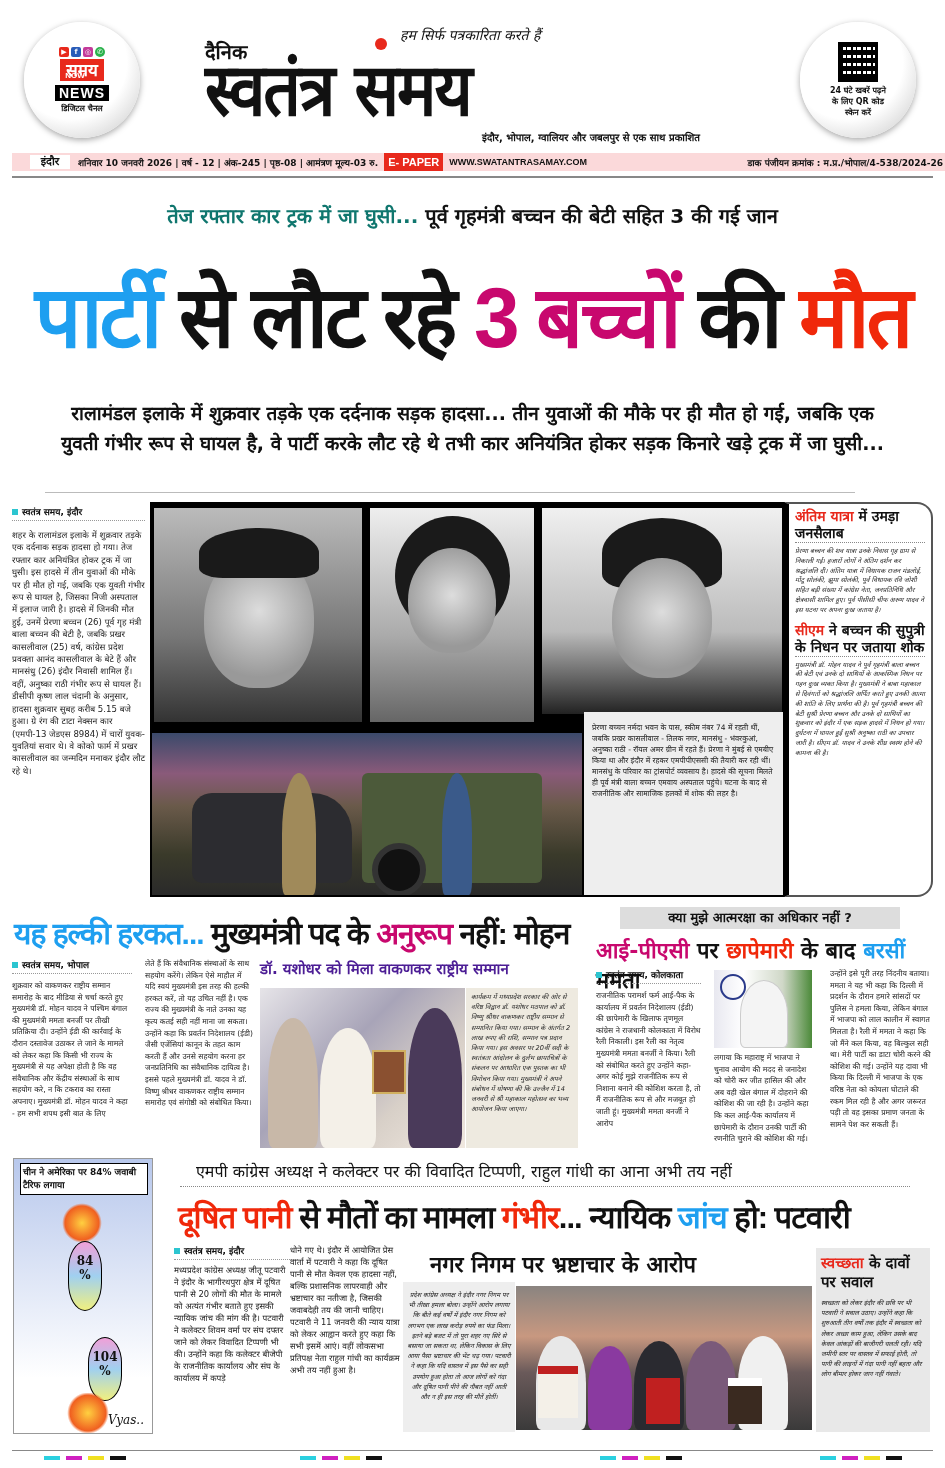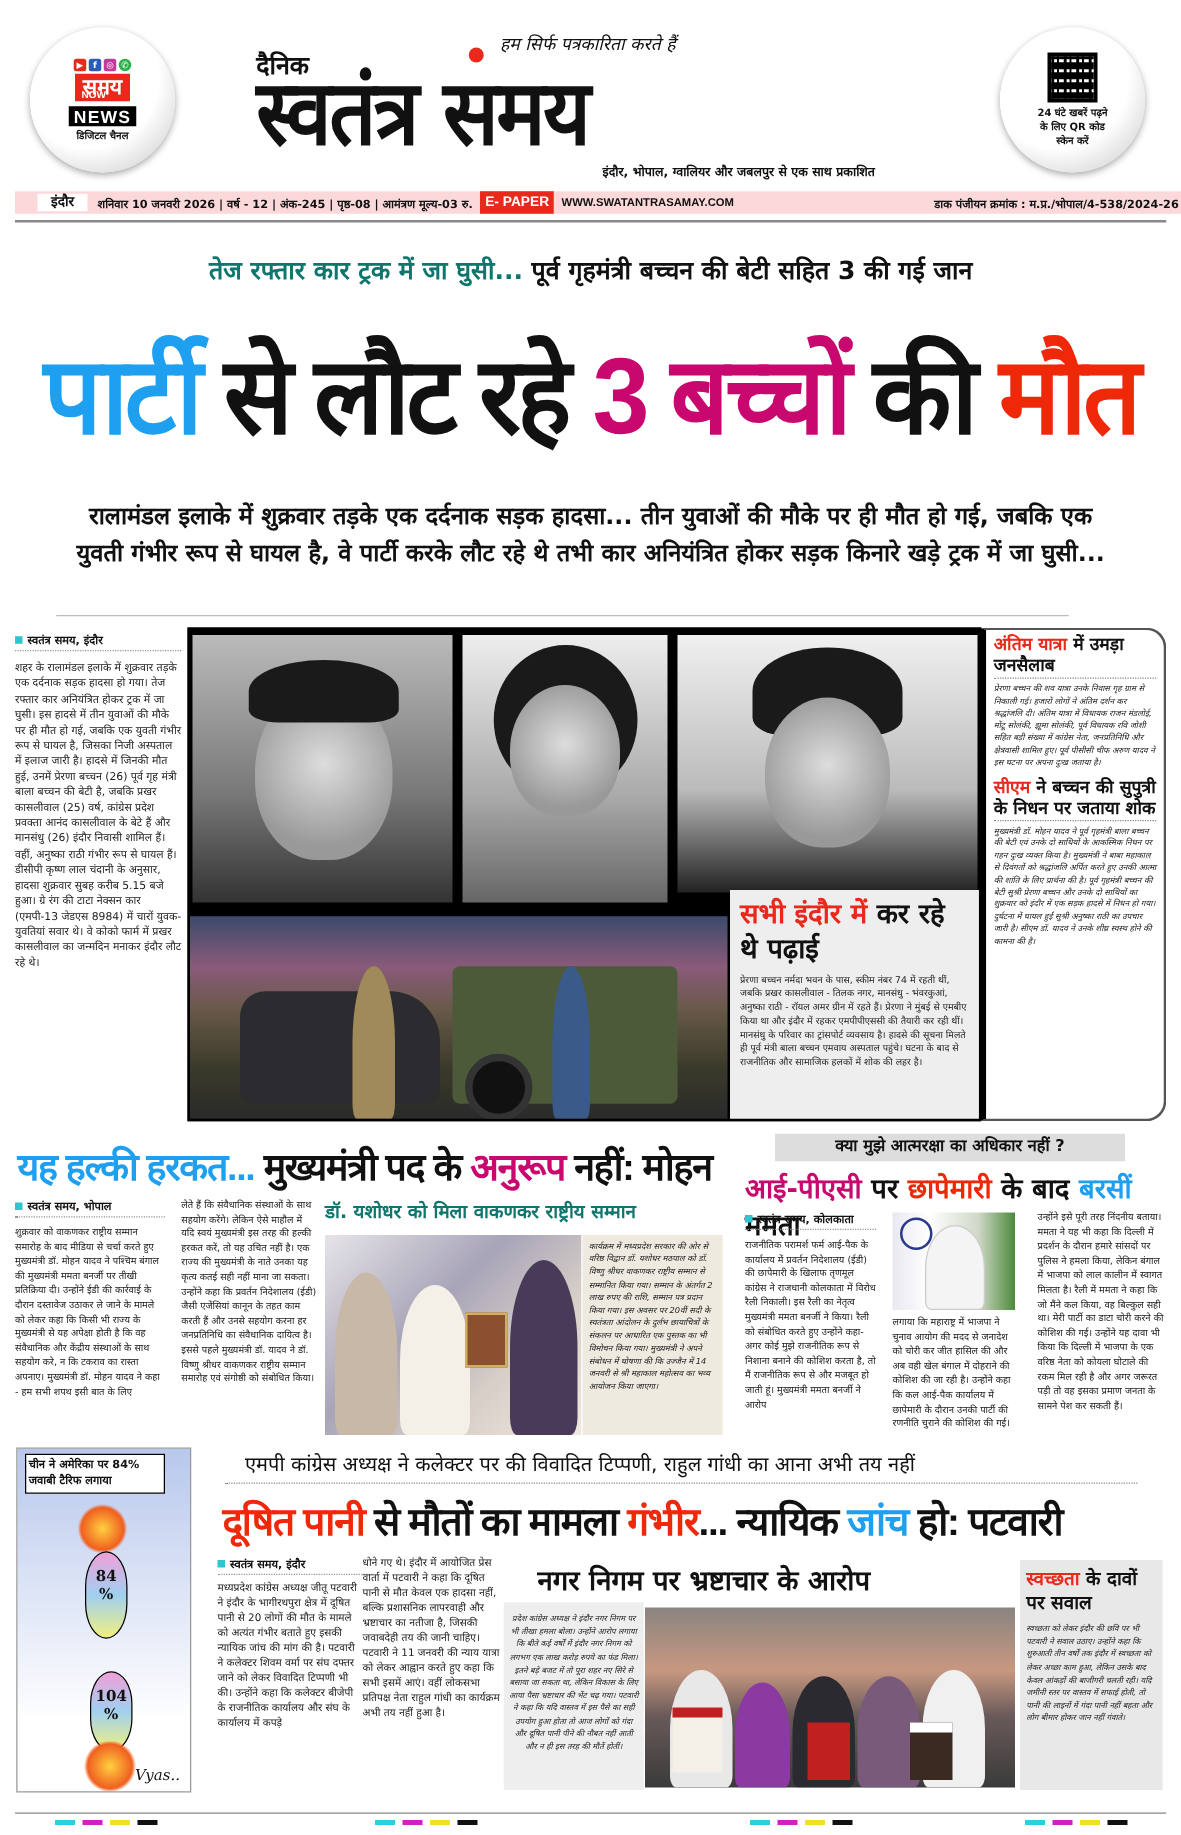--- a/index.html
+++ b/index.html
@@ -57,34 +57,34 @@
 
 .right-panel{left:783px;top:502px;width:150px;height:395px;border:2px solid #555;border-radius:0 16px 16px 0;border-left:6px solid #000;padding:4px 6px;}
 .right-panel h3{font-size:14px;line-height:17px;font-weight:bold;}
 .right-panel .col-text{font-size:6.6px;line-height:9.8px;font-style:italic;margin:4px 0 6px;}
 .dotsep{border-bottom:1px dotted #888;}
 .r{color:#e8291c;}
 
 .h2-mohan{left:14px;top:912px;font-size:30px;font-weight:bold;letter-spacing:-1px;font-family:"Liberation Sans",sans-serif;}
 .mohan-story{left:12px;top:958px;width:120px;}
 .mohan-story2{left:145px;top:958px;width:108px;}
-.yash-title{left:260px;top:958px;font-size:15px;font-weight:bold;color:#0f766e;}
+.yash-title{left:260px;top:958px;font-size:15px;font-weight:bold;color:#4c1d95;}
 .award-photo{left:260px;top:988px;width:205px;height:160px;background:linear-gradient(135deg,#e6e4e8,#a8a4b8 40%,#d8d0c8 70%,#f0e8e0);overflow:hidden;}
 .award-box{left:466px;top:988px;width:112px;height:160px;background:#eeeae0;padding:4px 5px;}
 .award-box .col-text{font-size:6.6px;line-height:10.2px;font-style:italic;}
 .rights-box{left:620px;top:907px;width:280px;height:22px;background:#ddd;text-align:center;font-size:13px;font-weight:bold;line-height:22px;}
 .h2-mamata{left:596px;top:934px;font-size:22px;font-weight:bold;}
 .mamata-col1{left:596px;top:968px;width:105px;}
 .mamata-photo{left:714px;top:970px;width:98px;height:78px;background:linear-gradient(90deg,#e8e8f0,#fff 30%,#d0d8c8 70%,#4c8a3a);overflow:hidden;}
 .mamata-col2{left:714px;top:1052px;width:102px;}
 .mamata-col3{left:830px;top:968px;width:104px;}
 .mamata-col1 .col-text,.mamata-col2 .col-text,.mamata-col3 .col-text{font-size:7.6px;line-height:11.6px;}
 
 .cartoon{left:13px;top:1158px;width:140px;height:276px;background:linear-gradient(180deg,#b8c8ec,#fff 80%);border:1px solid #999;}
-.speech{position:absolute;left:6px;top:4px;width:112px;padding:2px;background:#fff;border:1px solid #000;font-size:9px;line-height:13px;font-weight:bold;}
+.speech{position:absolute;left:6px;top:4px;width:128px;padding:2px;background:#fff;border:1px solid #000;font-size:9px;line-height:13px;font-weight:bold;}
 .rocket{position:absolute;border-radius:50%/40%;background:linear-gradient(180deg,#f0a0d8,#a0d0f0,#f0f080);border:1px solid #000;text-align:center;font-weight:bold;font-family:"DejaVu Serif",serif;font-size:12px;}
 .flame{position:absolute;background:radial-gradient(circle,#ffd040,#f06020 60%,transparent 70%);}
 .vyas{position:absolute;right:8px;bottom:6px;font-family:"DejaVu Serif",serif;font-style:italic;font-size:12px;}
 .sub3{left:196px;top:1160px;font-size:16px;}
 .sub3-rule{left:180px;top:1186px;width:730px;border-bottom:1px dotted #888;}
 .h3-patwari{left:178px;top:1195px;font-size:31px;font-weight:bold;letter-spacing:-1px;font-family:"Liberation Sans",sans-serif;}
 .pat-col1{left:174px;top:1244px;width:124px;}
 .pat-col2{left:290px;top:1244px;width:110px;}
 .pat-col1 .col-text,.pat-col2 .col-text{font-size:8.3px;line-height:12px;}
 .nagar-title{left:430px;top:1248px;font-size:22px;font-weight:bold;font-family:"DejaVu Serif",serif;}
@@ -168,21 +168,20 @@
   </div>
 </div>
 <div class="abs crash">
   <div class="truck"></div>
   <div class="wheel" style="left:220px;top:110px"></div>
   <div style="position:absolute;left:40px;top:60px;width:160px;height:90px;background:#2c2c30;border-radius:20px 40px 10px 10px"></div>
   <div class="person" style="left:130px;top:40px;width:34px;height:122px;background:#a08a5a"></div>
   <div class="person" style="left:290px;top:40px;width:30px;height:122px;background:#3a5a8a"></div>
 </div>
 <div class="abs sidebox">
-  <h3><span class="r">सभी इंदौर में</span><span> कर रहे थे पढ़ाई</span></h3>
   <div class="col-text">प्रेरणा बच्चन नर्मदा भवन के पास, स्कीम नंबर 74 में रहती थीं, जबकि प्रखर कासलीवाल - तिलक नगर, मानसंधु - भंवरकुआं, अनुष्का राठी - रॉयल अमर ग्रीन में रहते हैं। प्रेरणा ने मुंबई से एमबीए किया था और इंदौर में रहकर एमपीपीएससी की तैयारी कर रही थीं। मानसंधु के परिवार का ट्रांसपोर्ट व्यवसाय है। हादसे की सूचना मिलते ही पूर्व मंत्री बाला बच्चन एमवाय अस्पताल पहुंचे। घटना के बाद से राजनीतिक और सामाजिक हलकों में शोक की लहर है।</div>
 </div>
 
 <div class="abs right-panel">
   <h3 class="dotsep"><span class="r">अंतिम यात्रा</span><span> में उमड़ा जनसैलाब</span></h3>
   <div class="col-text">प्रेरणा बच्चन की शव यात्रा उनके निवास गृह ग्राम से निकाली गई। हजारों लोगों ने अंतिम दर्शन कर श्रद्धांजलि दी। अंतिम यात्रा में विधायक राजन मंडलोई, मोंटू सोलंकी, झूमा सोलंकी, पूर्व विधायक रवि जोशी सहित बड़ी संख्या में कांग्रेस नेता, जनप्रतिनिधि और क्षेत्रवासी शामिल हुए। पूर्व पीसीसी चीफ अरुण यादव ने इस घटना पर अपना दुःख जताया है।</div>
   <h3 class="dotsep"><span class="r">सीएम</span><span> ने बच्चन की सुपुत्री के निधन पर जताया शोक</span></h3>
   <div class="col-text">मुख्यमंत्री डॉ. मोहन यादव ने पूर्व गृहमंत्री बाला बच्चन की बेटी एवं उनके दो साथियों के आकस्मिक निधन पर गहन दुःख व्यक्त किया है। मुख्यमंत्री ने बाबा महाकाल से दिवंगतों को श्रद्धांजलि अर्पित करते हुए उनकी आत्मा की शांति के लिए प्रार्थना की है। पूर्व गृहमंत्री बच्चन की बेटी सुश्री प्रेरणा बच्चन और उनके दो साथियों का शुक्रवार को इंदौर में एक सड़क हादसे में निधन हो गया। दुर्घटना में घायल हुईं सुश्री अनुष्का राठी का उपचार जारी है। सीएम डॉ. यादव ने उनके शीघ्र स्वस्थ होने की कामना की है।</div>
 </div>
 
@@ -229,21 +228,21 @@
   <div class="col-text">लगाया कि महाराष्ट्र में भाजपा ने चुनाव आयोग की मदद से जनादेश को चोरी कर जीत हासिल की और अब वही खेल बंगाल में दोहराने की कोशिश की जा रही है। उन्होंने कहा कि कल आई-पैक कार्यालय में छापेमारी के दौरान उनकी पार्टी की रणनीति चुराने की कोशिश की गई।</div>
 </div>
 <div class="abs mamata-col3">
   <div class="col-text">उन्होंने इसे पूरी तरह निंदनीय बताया। ममता ने यह भी कहा कि दिल्ली में प्रदर्शन के दौरान हमारे सांसदों पर पुलिस ने हमला किया, लेकिन बंगाल में भाजपा को लाल कालीन में स्वागत मिलता है। रैली में ममता ने कहा कि जो मैंने कल किया, वह बिल्कुल सही था। मेरी पार्टी का डाटा चोरी करने की कोशिश की गई। उन्होंने यह दावा भी किया कि दिल्ली में भाजपा के एक वरिष्ठ नेता को कोयला घोटाले की रकम मिल रही है और अगर जरूरत पड़ी तो वह इसका प्रमाण जनता के सामने पेश कर सकती हैं।</div>
 </div>
 
 <div class="abs cartoon">
   <div class="speech">चीन ने अमेरिका पर 84% जवाबी टैरिफ लगाया</div>
   <div class="flame" style="left:48px;top:44px;width:40px;height:40px"></div>
   <div class="rocket" style="left:54px;top:82px;width:34px;height:70px;padding-top:12px"><span>84 %</span></div>
-  <div class="rocket" style="left:58px;top:178px;width:34px;height:64px;padding-top:12px"><span>104 %</span></div>
+  <div class="rocket" style="left:74px;top:178px;width:34px;height:64px;padding-top:12px"><span>104 %</span></div>
   <div class="flame" style="left:52px;top:234px;width:44px;height:40px"></div>
   <div class="vyas">Vyas..</div>
 </div>
 
 <div class="abs sub3">एमपी कांग्रेस अध्यक्ष ने कलेक्टर पर की विवादित टिप्पणी, राहुल गांधी का आना अभी तय नहीं</div>
 <div class="abs sub3-rule"></div>
 <div class="abs h3-patwari">
   <span class="c-red">दूषित पानी</span><span> से मौतों का मामला </span><span class="c-red">गंभीर</span><span>... न्यायिक </span><span class="c-blue">जांच</span><span> हो: पटवारी</span>
 </div>
 <div class="abs pat-col1">

